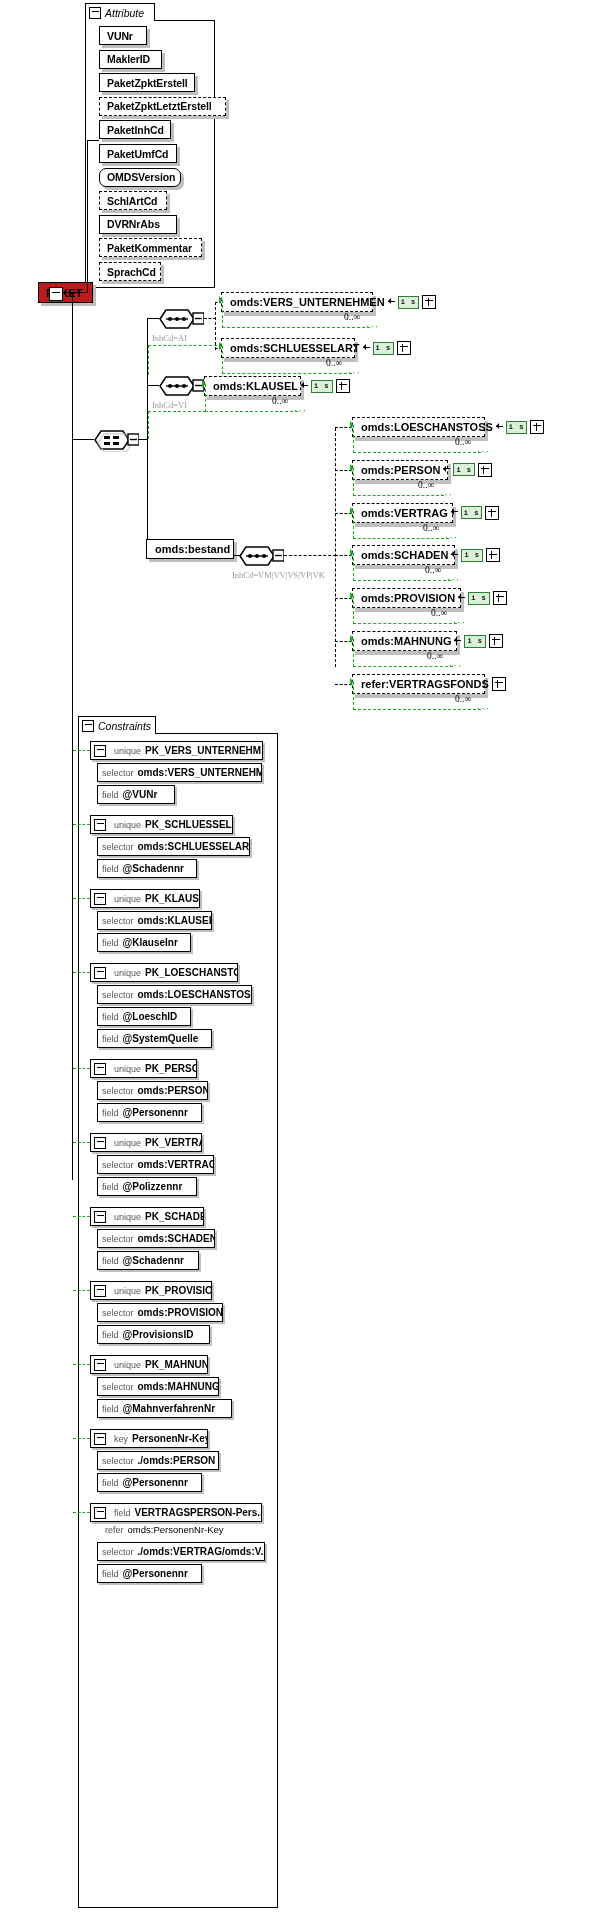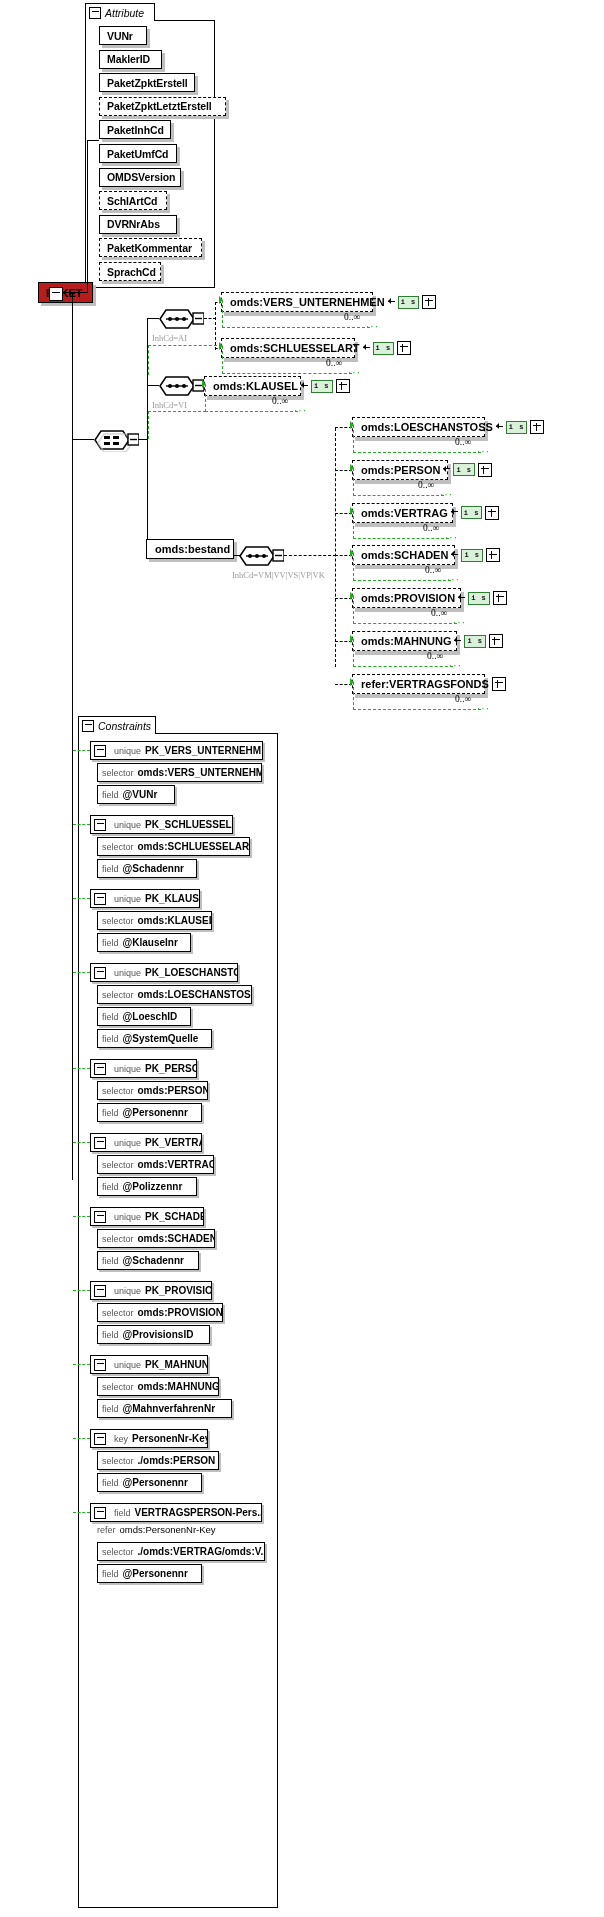--- a/index.html
+++ b/index.html
@@ -75,21 +75,21 @@
 
   
   .cbox{position:absolute;box-sizing:border-box;border:1.4px solid #000;background:#fff;
         height:19px;display:flex;align-items:center;font-size:10px;gap:0;
         box-shadow:2px 2px 0 0 #bfbfbf;white-space:nowrap;overflow:hidden;}
   .cbox .kw{color:#555;font-size:9px;padding:0 4px;font-weight:normal;}
   .cbox .val{font-weight:bold;font-size:10px;padding-right:5px;color:#000;}
   .cbox.head{height:19px;padding-left:3px;}
   .cbox.head .val{font-weight:bold;}
   .cbox .sel{font-weight:bold;font-size:10px;padding-right:5px;}
-  .refline{position:absolute;font-size:9.5px;display:flex;align-items:center;gap:4px;}
+  .refline{position:absolute;font-size:9.5px;display:flex;align-items:center;gap:4px;margin-left:8px;}
   .refline .kw{color:#555;font-size:9px;}
   .refline .val{font-size:9.5px;color:#000;}
 </style>
 </head>
 <body>
 
 <div id="root">
 
   <div class="frame-tab" id="attrTab" style="left:85px;top:3px;width:70px;">
     <span class="minus"></span>
@@ -111,21 +111,21 @@
       </div>
       <div class="box attr shadow dashed" style="left: 99px; top: 96.8px; width: 127px;">
         <span>PaketZpktLetztErstell</span>
       </div>
       <div class="box attr shadow solid" style="left: 99px; top: 120.4px; width: 72px;">
         <span>PaketInhCd</span>
       </div>
       <div class="box attr shadow solid" style="left: 99px; top: 144px; width: 78px;">
         <span>PaketUmfCd</span>
       </div>
-      <div class="box attr shadow solid" style="left: 99px; top: 167.6px; width: 82px;">
+      <div class="box attr shadow solid" style="left: 99px; top: 167.6px; width: 82px; border-radius: 7px;">
         <span>OMDSVersion</span>
       </div>
       <div class="box attr shadow dashed" style="left: 99px; top: 191.2px; width: 68px;">
         <span>SchlArtCd</span>
       </div>
       <div class="box attr shadow solid" style="left: 99px; top: 214.8px; width: 78px;">
         <span>DVRNrAbs</span>
       </div>
       <div class="box attr shadow dashed" style="left: 99px; top: 238.4px; width: 103px;">
         <span>PaketKommentar</span>

